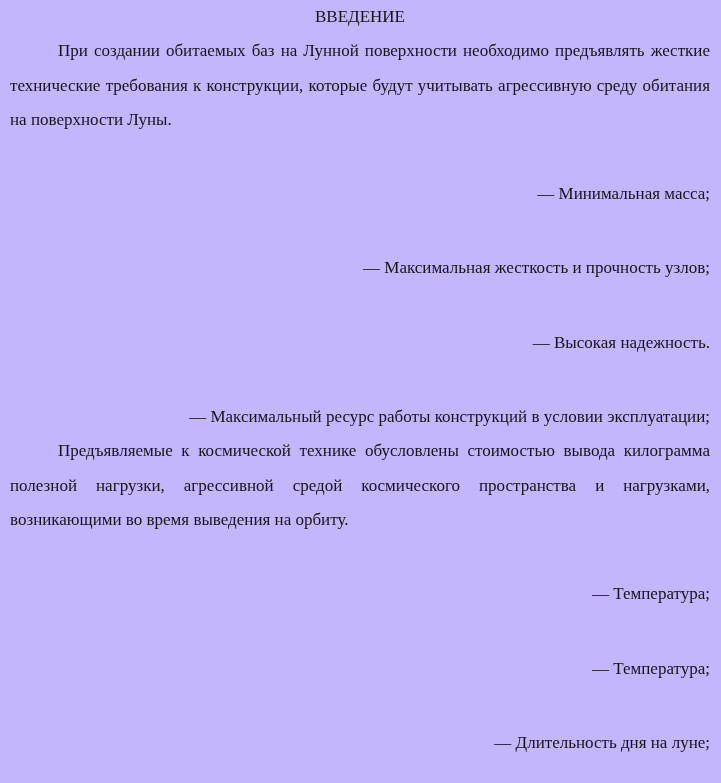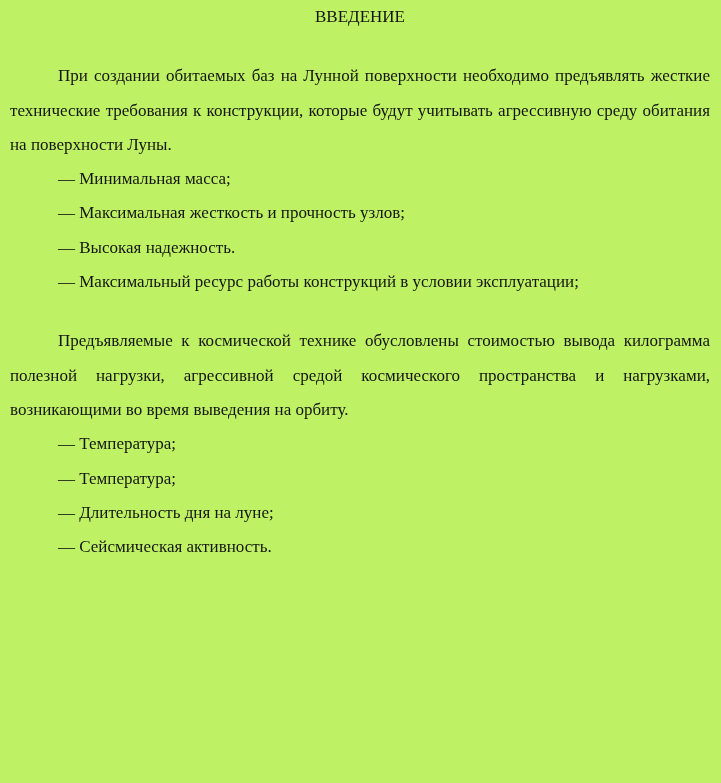--- a/index.html
+++ b/index.html
@@ -10,37 +10,37 @@
     overflow: hidden;
   }
   .doc-page {
     width: 721px;
     height: 783px;
     padding: 0 11px 0 10px;
     font-family: "Liberation Serif", "DejaVu Serif", serif;
     font-size: 17px;
     line-height: 34.3px;
     color: #151515;
-    background: #bef264;
+    background: #c4b5fd;
   }
   .doc-heading {
     font-size: 17px;
     font-weight: normal;
     text-align: center;
     line-height: 34.3px;
   }
   .para {
     text-align: justify;
     text-indent: 48px;
-    margin-top: 25px;
   }
   .item {
-    text-align: left;
+    text-align: right;
     text-indent: 48px;
     white-space: nowrap;
+    margin-top: 40px;
   }
 </style>
 </head>
 <body>
 
 <div class="doc-page">
   <h1 class="doc-heading">ВВЕДЕНИЕ</h1>
 
   <p class="para">При создании обитаемых баз на Лунной поверхности необходимо предъявлять жесткие технические требования к конструкции, которые будут учитывать агрессивную среду обитания на поверхности Луны.</p>
 

